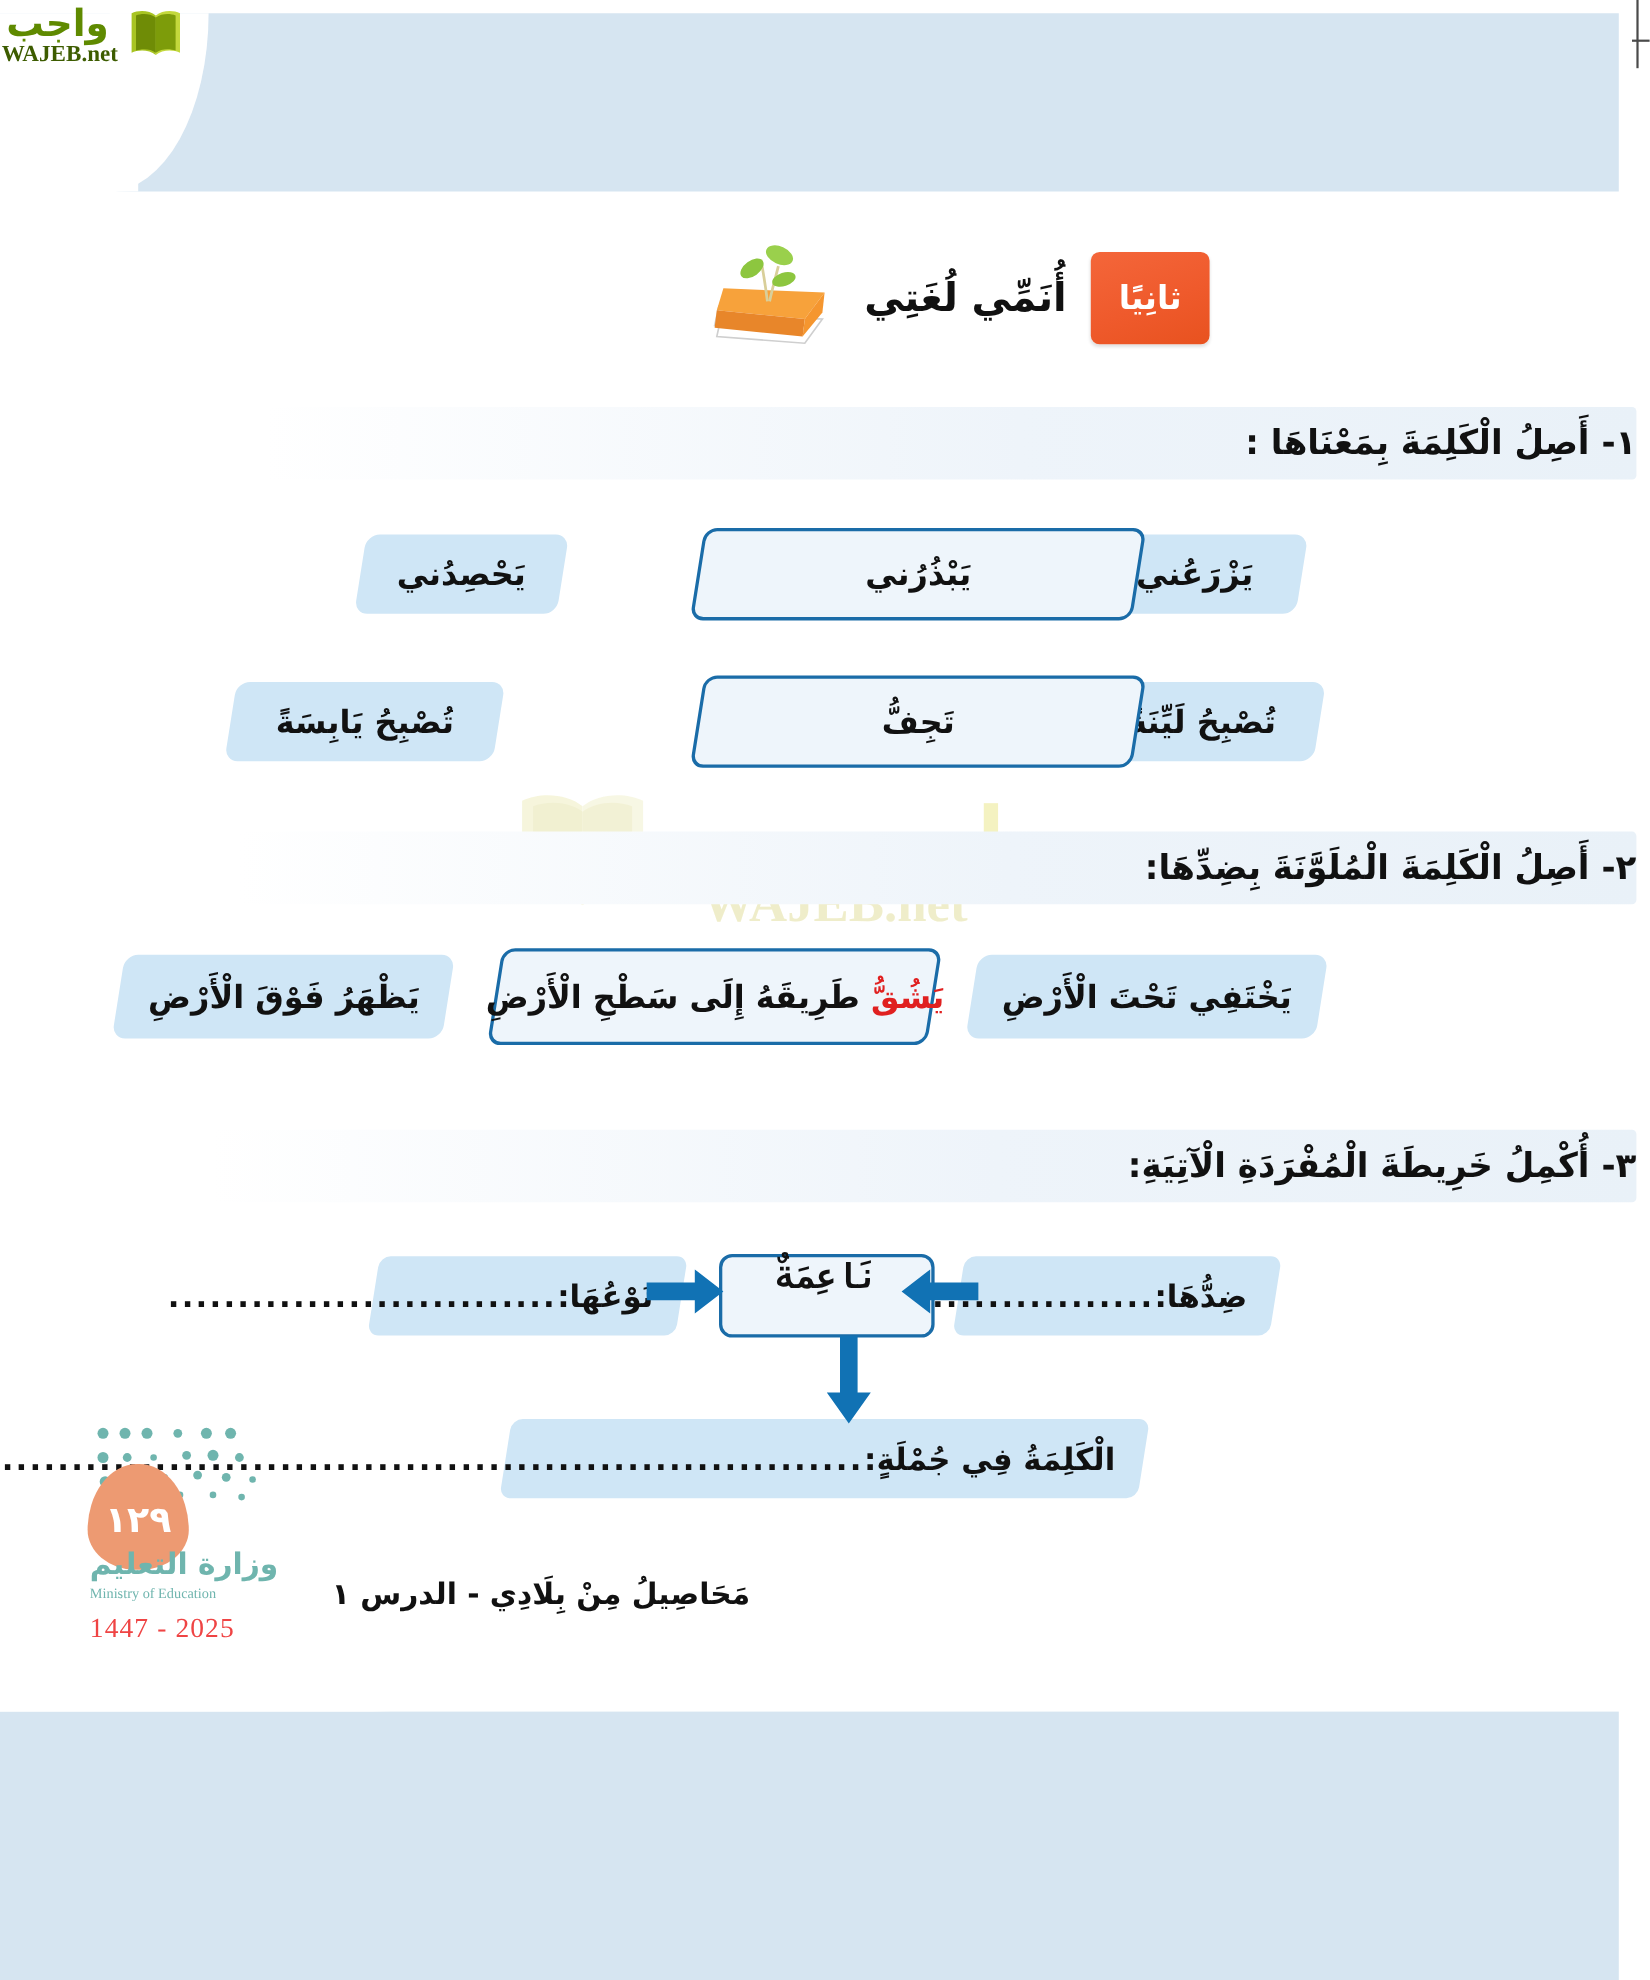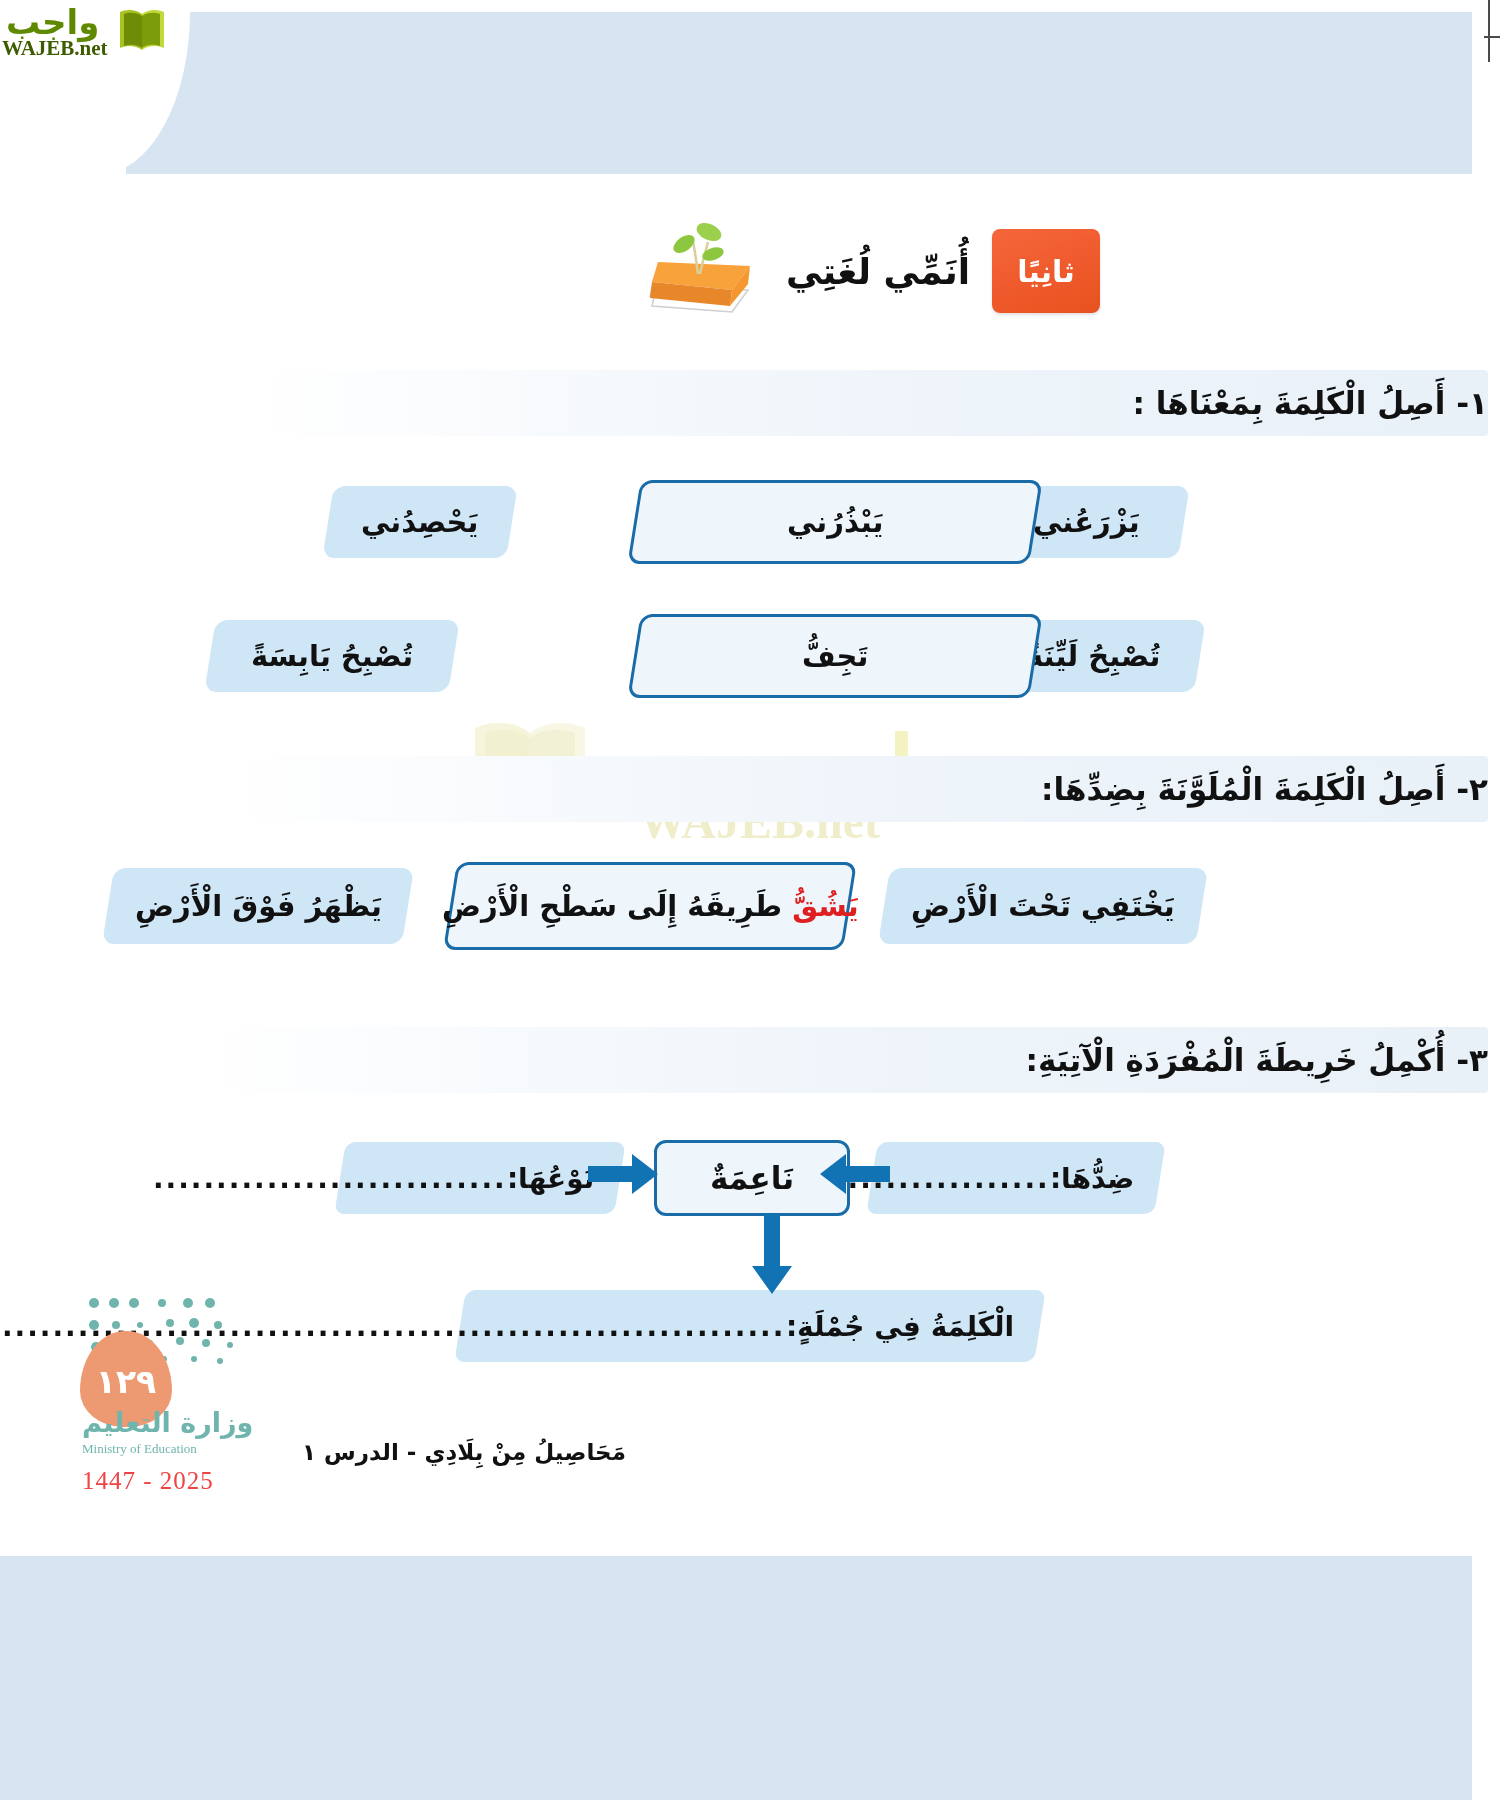--- a/index.html
+++ b/index.html
@@ -229,23 +229,24 @@
   .map-center {
     position: absolute;
     top: 1140px;
     right: 650px;
     width: 196px;
     height: 76px;
     background: #eef5fb;
     border: 3px solid #1a6ca8;
     border-radius: 12px;
     display: flex;
-    align-items: center;
+    align-items: flex-start;
     justify-content: center;
     z-index: 5;
+    font-family: Liberation Mono, monospace;
   }
   .map-center span {
     font-size: 31px;
     font-weight: bold;
     color: #111111;
   }
   .map-chip {
     position: absolute;
     background: #cfe6f6;
     transform: skewX(-9deg);
@@ -354,21 +355,21 @@
     color: #ef4444;
     font-family: "Liberation Serif", serif;
     letter-spacing: 1px;
   }
   .moe-dots { position: absolute; top: 0; left: 6px; }
 
   .footer-caption {
     position: absolute;
     bottom: 335px;
     left: 302px;
-    font-size: 23px;
+    font-size: 27px;
     font-weight: bold;
     color: #111111;
     z-index: 6;
     white-space: nowrap;
   }
 </style>
 </head>
 <body>
 
 <div class="top-band"></div>

